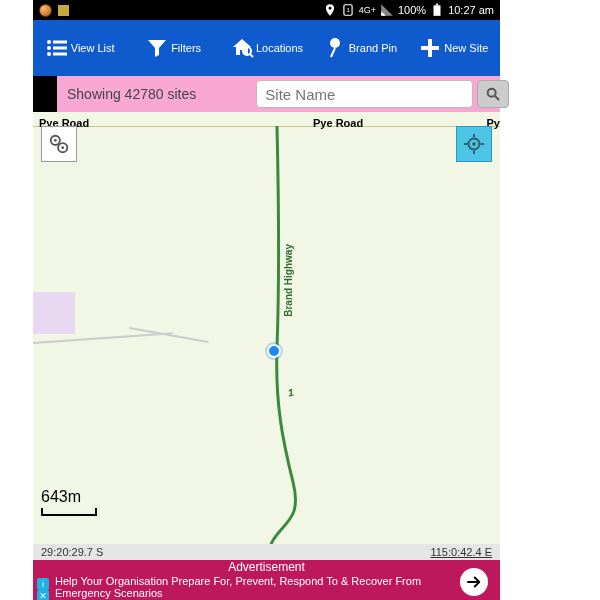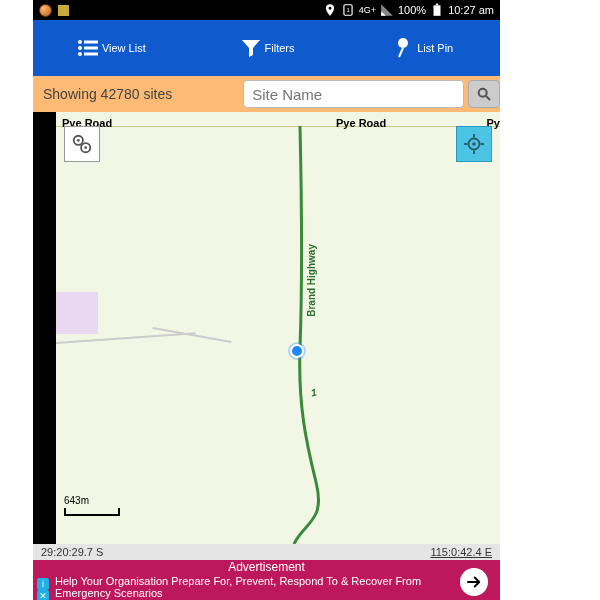--- a/index.html
+++ b/index.html
@@ -8,40 +8,40 @@
   .statusbar { height: 20px; background: #000; color: #fff; font-size: 11px; display: flex; align-items: center; padding: 0 6px; }
   .statusbar .left { display: flex; align-items: center; gap: 6px; }
   .statusbar .right { margin-left: auto; display: flex; align-items: center; gap: 4px; }
   .s-icon { width: 14px; height: 14px; display: inline-block; }
   .circle-orange { width: 13px; height: 13px; border-radius: 50%; background: radial-gradient(circle at 30% 30%, #ffb96a, #b35e1c); border: 1px solid #6b3a0c; }
   .tiny-gold { width: 11px; height: 11px; background: #c9a93b; }
   .toolbar { height: 56px; background: #0f5acc; color: #fff; display: flex; }
   .toolbar .item { flex: 1; display: flex; flex-direction: row; align-items: center; justify-content: center; gap: 2px; cursor: pointer; }
   .toolbar .item span.label { font-size: 11px; }
   .toolbar svg { width: 24px; height: 24px; }
-  .filterrow { height: 36px; background: #fdba74; display: flex; align-items: center; }
+  .filterrow { height: 36px; background: #f9a8d4; display: flex; align-items: center; margin-left: 24px; }
   .filterrow .count { flex: 0 0 45%; padding-left: 10px; font-size: 14px; color: #444; }
   .filterrow .searchwrap { flex: 1; display: flex; align-items: center; padding-right: 0; }
   .filterrow input { flex: 1; height: 28px; border: 1px solid #bbb; border-radius: 4px; padding: 0 8px; font-size: 15px; color: #888; background:#fff; }
   .filterrow .searchbtn { width: 32px; height: 28px; background: #ccc; border: 1px solid #aaa; border-radius: 4px; margin-left: 4px; display:flex; align-items:center; justify-content:center; cursor:pointer;}
-  .map { position: relative; height: 432px; background: #f2f6e4; overflow: hidden; margin-left: 23px; }
+  .map { position: relative; height: 432px; background: #f2f6e4; overflow: hidden; }
   .cogs { position: absolute; left: 8px; top: 14px; width: 36px; height: 36px; background: #fff; border: 1px solid #999; display:flex; align-items:center; justify-content:center; cursor:pointer; }
   .locbtn { position: absolute; right: 8px; top: 14px; width: 36px; height: 36px; background: #4cc4e6; border: 1px solid #2a9bbc; display:flex; align-items:center; justify-content:center; cursor:pointer; }
   .roadlabel { position: absolute; font-size: 11px; font-weight: bold; color: #000; }
   .roadlabel.r1 { left: 6px; top: 5px; }
   .roadlabel.r2 { left: 280px; top: 5px; }
   .roadlabel.r3 { right: 0px; top: 5px; }
   .pyeline { position:absolute; left:0; top:14px; width:100%; height:1px; background:#ccc78a; }
   .hwylabel { position:absolute; left:250px; top:132px; font-size:10px; font-weight:bold; color:#2e6e2e; writing-mode: vertical-rl; transform: rotate(180deg); }
   .bluedot { position:absolute; left:234px; top:232px; width:14px; height:14px; background:#1e88ff; border:2px solid #fff; border-radius:50%; box-shadow:0 0 0 2px rgba(30,136,255,.3); }
   .one { position:absolute; left:255px; top:275px; font-size:10px; color:#2e6e2e; font-weight:bold; transform:rotate(-12deg); font-style: italic;}
   .lavender { position:absolute; left:0; top:180px; width:42px; height:42px; background:#e8d8f2; }
   .greyroad { position:absolute; left:0; top:230px; width:140px; height:2px; background:#ccc; transform-origin:left center; transform:rotate(-4deg);}
   .greyroad2 { position:absolute; left:96px; top:222px; width:80px; height:2px; background:#ccc; transform:rotate(10deg);}
-  .scale { position:absolute; left:8px; bottom:28px; font-size:10px; color:#000;}
+  .scale { position:absolute; left:8px; bottom:28px; font-size:16px; color:#000;}
   .scale .bar { width:56px; height:8px; border:2px solid #000; border-top:none; margin-top:2px; }
   .attrib { position:absolute; left:62px; bottom:4px; font-size:12px; color:#000; }
   .coords { height: 16px; background: #e5e5e5; display:flex; font-size:11px; color:#333; padding:0 8px; align-items:center; }
   .coords .lon { margin-left:auto;text-decoration:underline; }
   .adbar { height: 40px; background:#be185d; color:#fff; position:relative; }
   .adbar .adlabel { text-align:center; font-size:12px; line-height:12px; padding-top:1px; }
   .adbar .adtext { font-size:11px; line-height:12px; padding:2px 60px 0 22px; color:#fff; }
   .adbar .adarrow { position:absolute; right:12px; top:8px; width:28px; height:28px; border-radius:50%; background:#fff; display:flex; align-items:center; justify-content:center; cursor:pointer;}
   .adbar .adinfo { position:absolute; left:4px; top:18px; width:12px; height:12px; background:#1eb1e6; color:#fff; font-size:9px; text-align:center; border-radius:2px; line-height:12px;}
   .adbar .adx { position:absolute; left:4px; top:30px; width:12px; height:12px; background:#1eb1e6; color:#fff; font-size:9px; text-align:center; border-radius:2px; line-height:12px; cursor:pointer;}
@@ -92,24 +92,39 @@
       <span class="label">View List</span>
     </div>
     <div class="item">
       <svg viewBox="0 0 24 24">
           <path fill="#fff" d="M3 4h18l-7 8v7l-4 2v-9z"></path>
         </svg>
       <span class="label">Filters</span>
     </div>
     <div class="item">
       <svg viewBox="0 0 24 24">
+          <path fill="#fff" d="M12 3l9 8h-3v8h-4v-5h-4v5H6v-8H3z"></path>
+          <circle cx="17" cy="15" r="4" fill="none" stroke="#fff" stroke-width="2"></circle>
+          <line x1="20" y1="18" x2="23" y2="21" stroke="#fff" stroke-width="2"></line>
+        </svg>
+      <span class="label">Locations</span>
+    </div>
+    <div class="item">
+      <svg viewBox="0 0 24 24">
           <circle cx="12" cy="7" r="5" fill="#fff"></circle>
           <line x1="12" y1="12" x2="8" y2="21" stroke="#fff" stroke-width="2"></line>
         </svg>
-      <span class="label">List Pin</span>
+      <span class="label">Brand Pin</span>
+    </div>
+    <div class="item">
+      <svg viewBox="0 0 24 24">
+          <rect x="10" y="3" width="4" height="18" fill="#fff"></rect>
+          <rect x="3" y="10" width="18" height="4" fill="#fff"></rect>
+        </svg>
+      <span class="label">New Site</span>
     </div>
   </div>
 
   <div class="filterrow">
     <div class="count">Showing 42780 sites</div>
     <div class="searchwrap">
       <input type="text" placeholder="Site Name" style="">
       <div class="searchbtn">
         <svg width="16" height="16" viewBox="0 0 24 24">
             <circle cx="10" cy="10" r="6" fill="none" stroke="#555" stroke-width="3"></circle>

